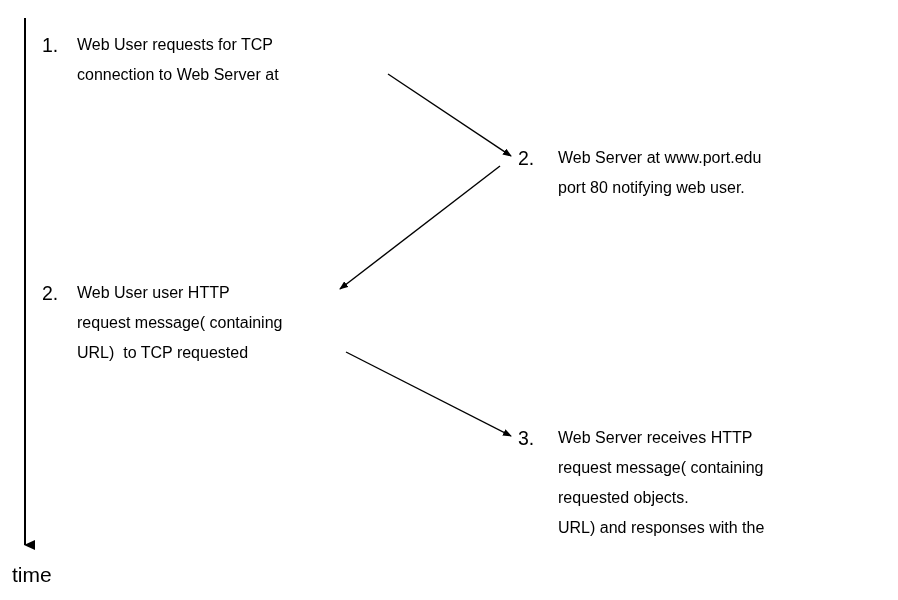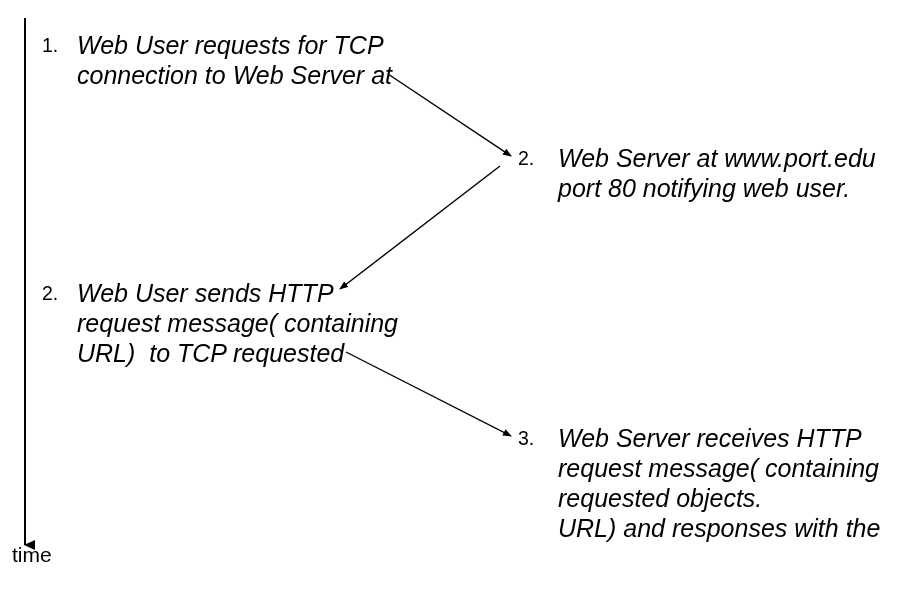--- a/index.html
+++ b/index.html
@@ -50,43 +50,42 @@
     line-height: 30px;
     white-space: pre;
     flex: 0 0 auto;
   }
 
   .step-lines {
     flex: 0 0 auto;
   }
 
   .step-line {
-    font-size: 25px;
+    font-size: 16px;
     line-height: 30px;
     white-space: pre;
-    font-style: italic;
   }
 
   
   #step-1 { left: 42px; top: 30px; }
   #step-1 .step-number { width: 35px; }
 
   #step-2-right { left: 518px; top: 143px; }
   #step-2-right .step-number { width: 40px; }
 
   #step-2-left { left: 42px; top: 278px; }
   #step-2-left .step-number { width: 35px; }
 
   #step-3-right { left: 518px; top: 423px; }
   #step-3-right .step-number { width: 40px; }
 
   #time-label {
     position: absolute;
     left: 12px;
-    top: 542px;
+    top: 562px;
     font-size: 21px;
     line-height: 26px;
     white-space: pre;
   }
 </style>
 </head>
 <body>
 
 <div id="diagram-canvas">
 
@@ -126,21 +125,21 @@
         <div class="step-line">Web Server at www.port.edu</div>
         <div class="step-line">port 80 notifying web user.</div>
       </div>
     </div>
   </div>
 
   <div class="step-block" id="step-2-left">
     <div class="step-row">
       <div class="step-number">2.</div>
       <div class="step-lines">
-        <div class="step-line">Web User sends HTTP</div>
+        <div class="step-line">Web User user HTTP</div>
         <div class="step-line">request message( containing</div>
         <div class="step-line">URL)  to TCP requested</div>
       </div>
     </div>
   </div>
 
   <div class="step-block" id="step-3-right">
     <div class="step-row">
       <div class="step-number">3.</div>
       <div class="step-lines">

